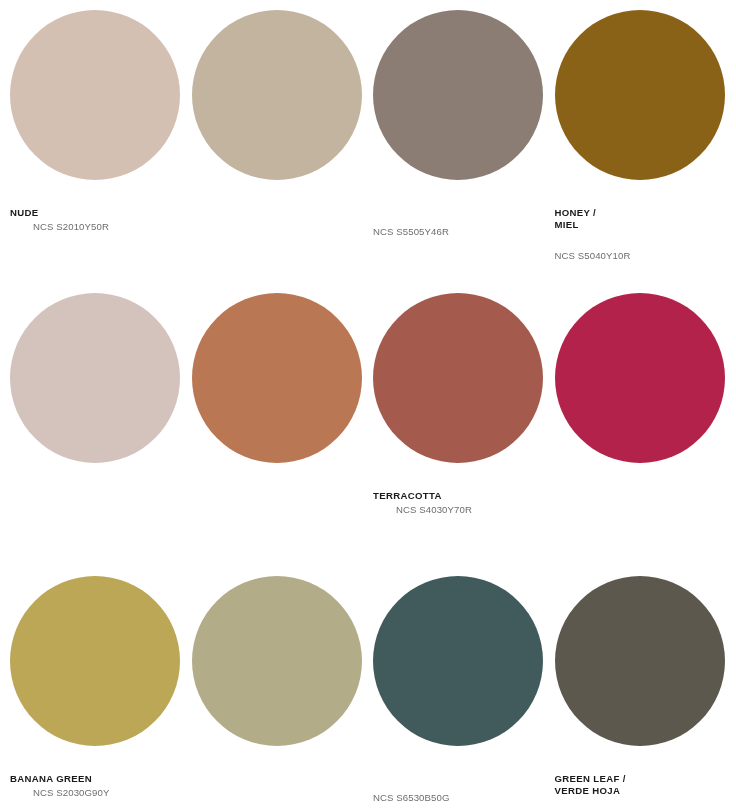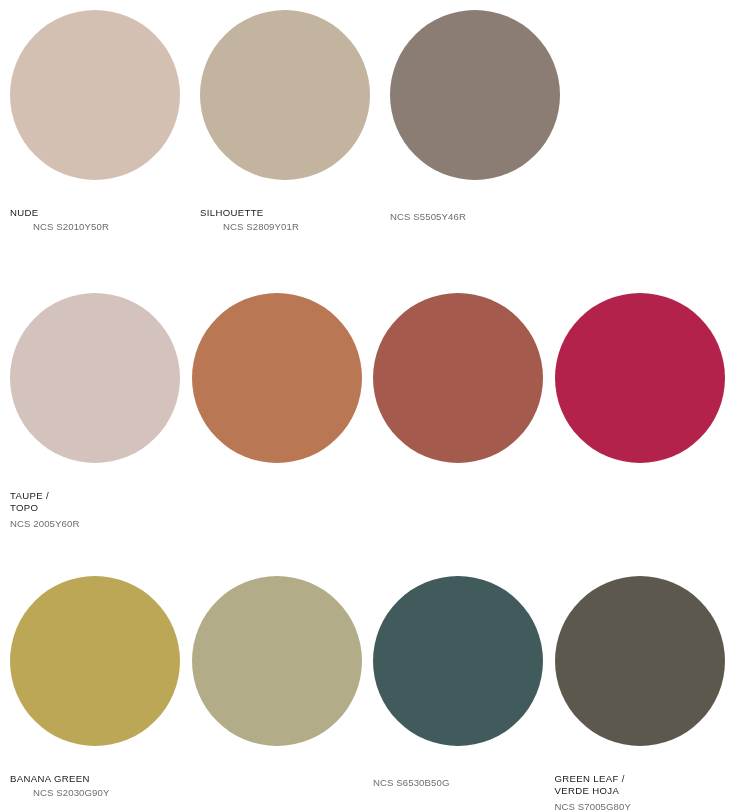--- a/index.html
+++ b/index.html
@@ -33,80 +33,83 @@
     width: 170px;
     height: 170px;
     border-radius: 50%;
     display: block;
   }
   .meta {
     padding-top: 27px;
   }
   .name {
     font-size: 9.6px;
-    font-weight: normal;
+    font-weight: bold;
     letter-spacing: 0.035em;
     color: #1a1a1a;
     line-height: 12.2px;
     text-transform: uppercase;
     white-space: pre-line;
   }
   .code {
     font-size: 9.6px;
     font-weight: normal;
     letter-spacing: 0.01em;
     color: #6d6d6d;
     line-height: 12.2px;
-    margin-top: 4px;
+    margin-top: 19px;
   }
   
   .name.one-line + .code { margin-top: 2px; padding-left: 23px; }
 </style>
 </head>
 <body style="background-color: rgb(255, 255, 255);">
 
 <div class="palette">
 
   <div class="row">
     <div class="swatch">
       <span class="chip" style="background-color: rgb(211, 192, 179);"></span>
       <div class="meta">
         <div class="name one-line">NUDE</div>
         <div class="code">NCS S2010Y50R</div>
       </div>
     </div>
     <div class="swatch">
       <span class="chip" style="background-color: rgb(194, 180, 158);"></span>
-      <div class="meta">
-        <div class="name one-line">SILHOUETTE</div>
-        <div class="code">NCS S2809Y01R</div>
-      </div>
     </div>
     <div class="swatch">
       <span class="chip" style="background-color: rgb(139, 125, 116);"></span>
       <div class="meta">
         <div class="code">NCS S5505Y46R</div>
       </div>
     </div>
+    <div class="swatch">
+      <span class="chip" style="background-color: rgb(138, 98, 23);"></span>
+      <div class="meta">
+        <div class="name">HONEY /
+MIEL</div>
+        <div class="code">NCS S5040Y10R</div>
+      </div>
+    </div>
   </div>
 
   <div class="row">
     <div class="swatch">
       <span class="chip" style="background-color: rgb(212, 195, 189);"></span>
-      <div class="meta">
-        <div class="name">TAUPE /
-TOPO</div>
-        <div class="code">NCS 2005Y60R</div>
-      </div>
     </div>
     <div class="swatch">
       <span class="chip" style="background-color: rgb(185, 119, 83);"></span>
     </div>
     <div class="swatch">
       <span class="chip" style="background-color: rgb(165, 90, 78);"></span>
+      <div class="meta">
+        <div class="name one-line">TERRACOTTA</div>
+        <div class="code">NCS S4030Y70R</div>
+      </div>
     </div>
     <div class="swatch">
       <span class="chip" style="background-color: rgb(179, 34, 75);"></span>
     </div>
   </div>
 
   <div class="row">
     <div class="swatch">
       <span class="chip" style="background-color: rgb(187, 167, 85);"></span>
       <div class="meta">

